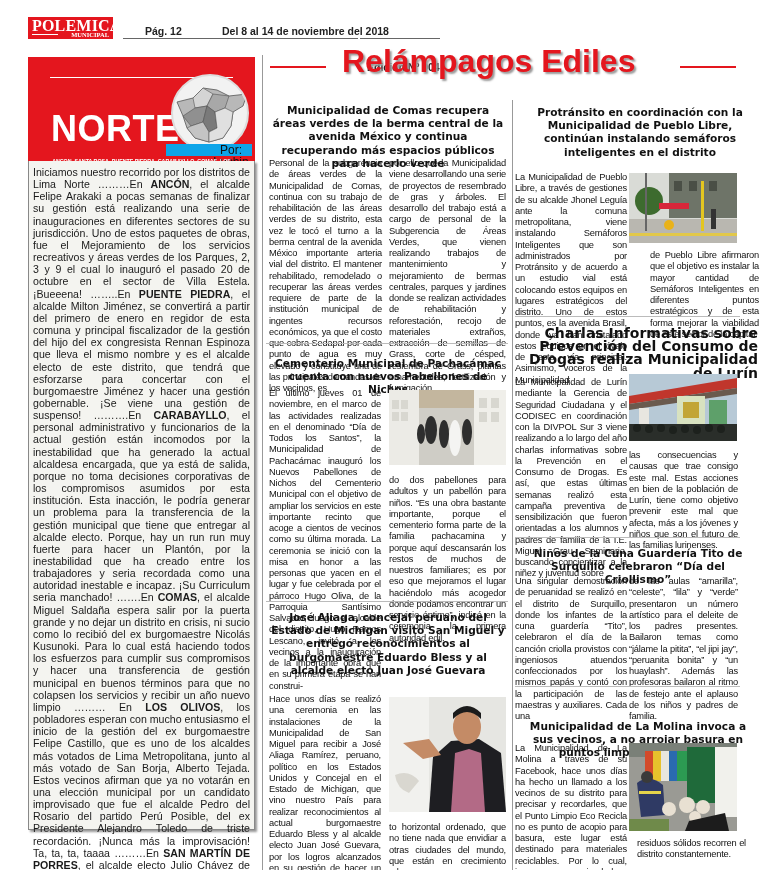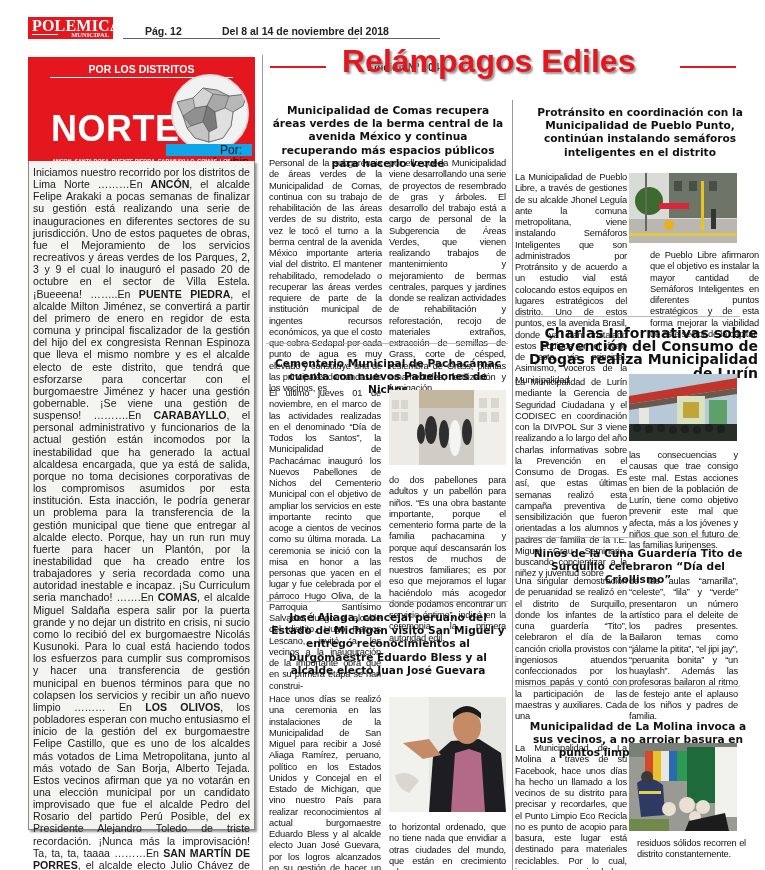--- a/index.html
+++ b/index.html
@@ -52,21 +52,20 @@
 <span class="hdr-text" style="left:194px;padding-left:28px;">Del 8 al 14 de noviembre del 2018</span>
 <span class="hdr-text" style="left:367px;margin-top:36px;">Edición Nº 904</span>
 <div class="hdr-rule" style="left:123px; width:235px; top:38px;"></div>
 <div class="hdr-rule" style="left:360px; width:80px; top:38px;"></div>
 
 <div class="title-dash" style="left:270px; width:56px;"></div>
 <div class="page-title">Relámpagos Ediles</div>
 <div class="title-dash" style="left:680px; width:56px;"></div>
 
 <div class="lima-box">
-  <div class="por">POR LOS DISTRITOS</div>
   <div class="rule1"></div>
   <div class="norte">NORTE</div>
   <div class="map">
     <svg width="78" height="78" viewBox="0 0 78 78">
       <path d="M4 26 L20 22 L30 12 L44 14 L56 20 L74 18 L70 30 L60 36 L58 50 L50 62 L36 66 L22 62 L14 52 L10 40 Z" fill="#b8b8b8" stroke="#555" stroke-width="0.8"></path>
       <path d="M20 22 L30 12 L40 18 L34 30 L22 32 Z" fill="#d4d4d4" stroke="#555" stroke-width="0.6"></path>
       <path d="M34 30 L40 18 L56 20 L52 32 L42 36 Z" fill="#a8a8a8" stroke="#555" stroke-width="0.6"></path>
       <path d="M10 40 L22 32 L34 30 L30 46 L18 50 Z" fill="#909090" stroke="#555" stroke-width="0.6"></path>
       <path d="M30 46 L34 30 L42 36 L44 52 L36 56 Z" fill="#7a7a7a" stroke="#555" stroke-width="0.6"></path>
       <path d="M14 52 L18 50 L30 46 L36 56 L36 66 L22 62 Z" fill="#c4c4c4" stroke="#555" stroke-width="0.6"></path>
@@ -84,21 +83,21 @@
 <div class="vline" style="left:512px; top:100px; height:770px;"></div>
 
 <div>
   <div class="headline" style="left:272px; top:104px; width:232px; font-size:10.6px; line-height:13.2px;">Municipalidad de Comas recupera áreas verdes de la berma central de la avenida México y continua recuperando más espacios públicos para hacerlo verde</div>
   <div class="col" style="left:269px; top:158px; width:113px;">Personal de la subgerencia de áreas verdes de la Municipalidad de Comas, continua con su trabajo de rehabilitación de las áreas verdes de su distrito, esta vez le tocó el turno a la berma central de la avenida México importante arteria vial del distrito. El mantener rehabilitado, remodelado o recuperar las áreas verdes requiere de parte de la institución municipal de ingentes recursos económicos, ya que el costo que cobra Sedapal por cada punto de agua es muy elevado y constituye una de las principales demandas de los vecinos, es</div>
   <div class="col" style="left:389px; top:158px; width:117px;">por ello que la Municipalidad viene desarrollando una serie de proyectos de resembrado de gras y árboles. El desarrollo del trabajo está a cargo de personal de la Subgerencia de Áreas Verdes, que vienen realizando trabajos de mantenimiento y mejoramiento de bermas centrales, parques y jardines donde se realizan actividades de rehabilitación y reforestación, recojo de materiales extraños, extracción de semillas de Grass, corte de césped, resiembra de Grass, plantas ornamentales, fertilización y fumigación.</div>
 </div>
 <div class="hline" style="left:266px; top:343px; width:242px;"></div>
 
 <div>
-  <div class="headline" style="left:522px; top:106px; width:236px; font-size:10.6px; line-height:13.2px;">Protránsito en coordinación con la Municipalidad de Pueblo Punto, continúan instalando semáforos inteligentes en el distrito</div>
+  <div class="headline" style="left:522px; top:106px; width:236px; font-size:10.6px; line-height:13.2px;">Protránsito en coordinación con la Municipalidad de Pueblo Libre, continúan instalando semáforos inteligentes en el distrito</div>
   <div class="col" style="left:515px; top:172px; width:112px;">La Municipalidad de Pueblo Libre, a través de gestiones de su alcalde Jhonel Leguía ante la comuna metropolitana, viene instalando Semáforos Inteligentes que son administrados por Protránsito y de acuerdo a un estudio vial está colocando estos equipos en lugares estratégicos del distrito. Uno de estos puntos, es la avenida Brasil, donde ya han instalado estos equipos en el óvalo de esta vía principal. Asimismo, voceros de la Municipalidad</div>
   <div class="photo" style="left:629px; top:173px; width:108px; height:70px; background:#8a8f88;">
     <svg width="108" height="70" viewBox="0 0 108 70">
       <rect width="108" height="70" fill="#d9dbd6"></rect>
       <rect x="40" y="0" width="68" height="45" fill="#6e7468"></rect>
       <rect x="45" y="8" width="8" height="10" fill="#4a4f46"></rect>
       <rect x="60" y="8" width="8" height="10" fill="#4a4f46"></rect>
       <rect x="80" y="8" width="8" height="10" fill="#4a4f46"></rect>
       <circle cx="20" cy="28" r="14" fill="#3d6b2e"></circle>
       <rect x="30" y="30" width="30" height="6" fill="#d8263a"></rect>

